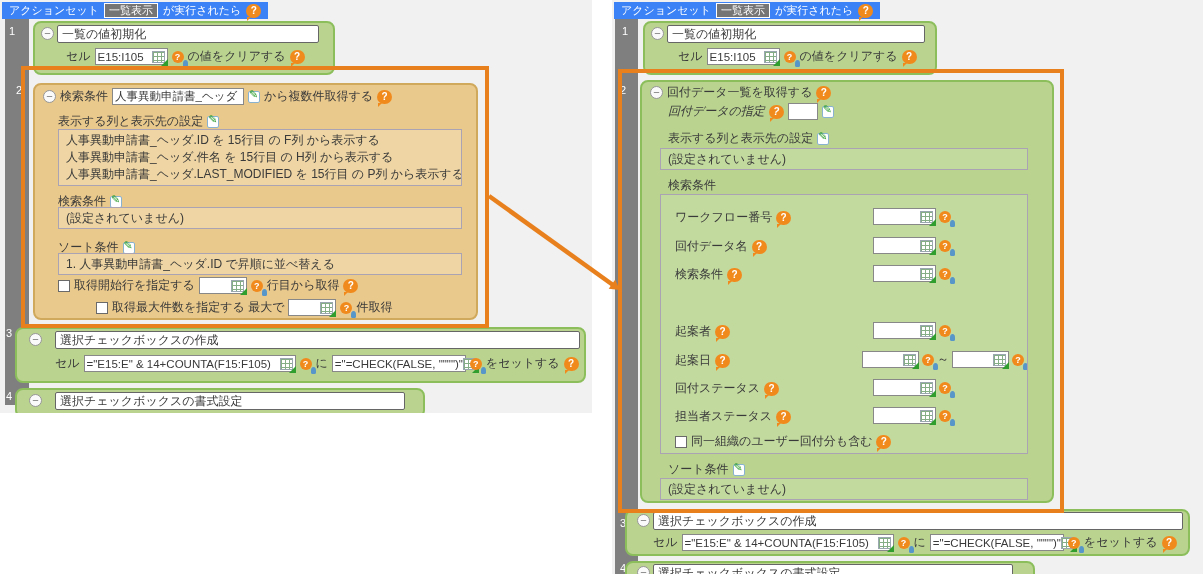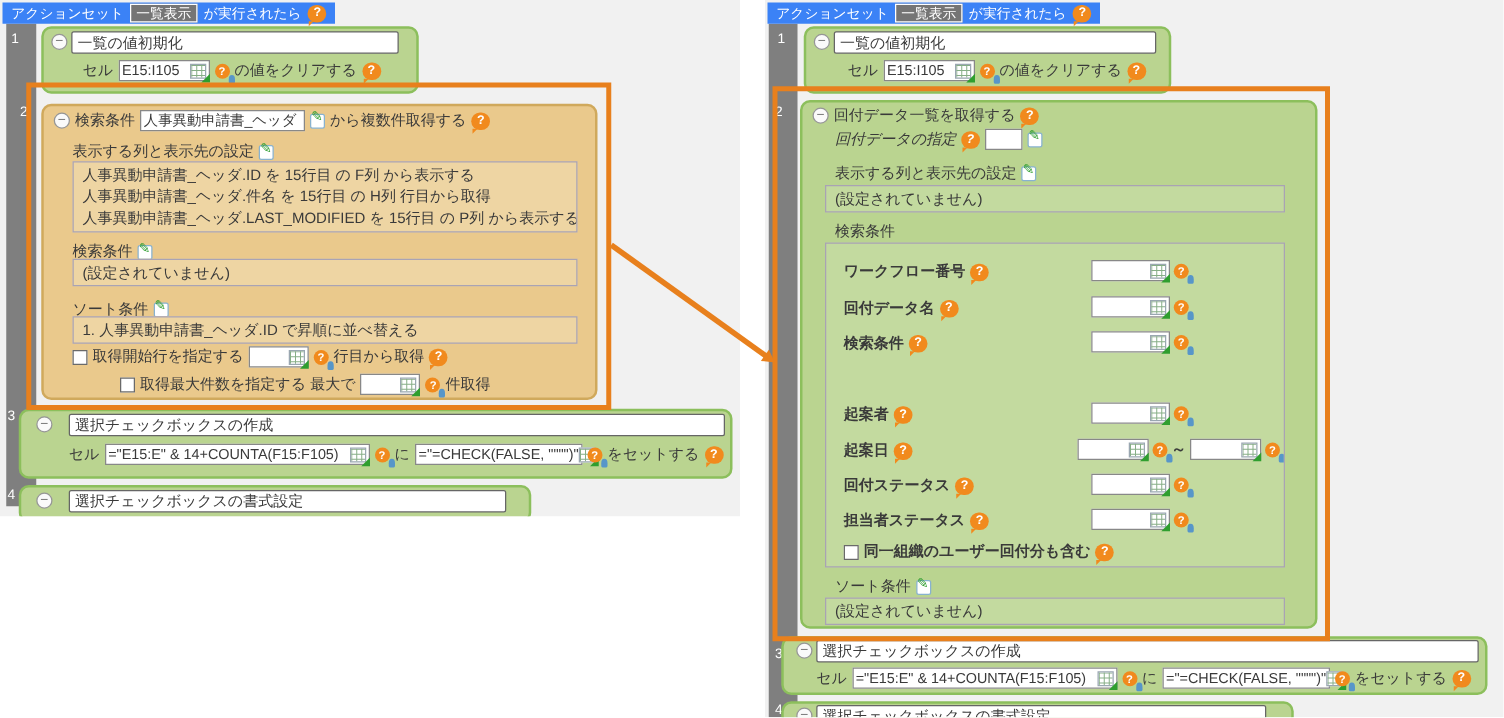--- a/index.html
+++ b/index.html
@@ -42,21 +42,21 @@
   .ic-help::after{content:'';position:absolute;left:1px;bottom:-3px;width:0;height:0;border-style:solid;
            border-width:4px 4px 0 0;border-color:#f18a1d transparent transparent transparent;}
   .ic-helpref{width:12px;height:12px;background:#f18a1d;border-radius:50%;color:#fff;font-weight:bold;font-size:9px;
            display:inline-flex;align-items:center;justify-content:center;flex:none;position:relative;}
   .ic-helpref::before{content:'?';}
   .ic-helpref::after{content:'';position:absolute;right:-4px;bottom:-4px;width:5px;height:7px;background:#5796c9;
            border-radius:50% 50% 20% 20%;}
   .cb{width:12px;height:12px;background:#fff;border:1px solid #6a6a6a;flex:none;box-sizing:border-box;}
   .hl{position:absolute;border:4px solid #e8801d;box-sizing:border-box;z-index:6;pointer-events:none;}
   #arrow{position:absolute;left:0;top:0;width:1203px;height:574px;z-index:6;pointer-events:none;}
-  .frow{position:absolute;left:0;width:100%;height:18px;font-weight:bold;}
+  .frow{position:absolute;left:0;width:100%;height:18px;}
   .flabel{position:absolute;left:14px;top:1px;display:flex;align-items:center;gap:4px;font-size:12px;white-space:nowrap;}
   .fctrl{position:absolute;top:0;display:flex;align-items:center;gap:3px;}
 </style>
 </head>
 <body>
 
 <div id="stage">
 
   <div id="bd-left" class="backdrop">
     <div class="numstrip" style="left:5px;top:19px;width:24px;height:386px;"></div>
@@ -97,21 +97,21 @@
       <span class="ic-edit"></span>
       <span>から複数件取得する</span>
       <span class="ic-help"></span>
     </div>
     <div class="row" style="left:58px;top:113px;">
       <span>表示する列と表示先の設定</span>
       <span class="ic-edit"></span>
     </div>
     <div class="sub tan" style="left:58px;top:129px;width:404px;height:57px;">
       <span class="ln">人事異動申請書_ヘッダ.ID を 15行目 の F列 から表示する</span>
-      <span class="ln">人事異動申請書_ヘッダ.件名 を 15行目 の H列 行目から取得</span>
+      <span class="ln">人事異動申請書_ヘッダ.件名 を 15行目 の H列 から表示する</span>
       <span class="ln">人事異動申請書_ヘッダ.LAST_MODIFIED を 15行目 の P列 から表示する</span>
     </div>
     <div class="row" style="left:58px;top:193px;">
       <span>検索条件</span>
       <span class="ic-edit"></span>
     </div>
     <div class="sub tan" style="left:58px;top:207px;width:404px;height:22px;">
       <span>(設定されていません)</span>
     </div>
     <div class="row" style="left:58px;top:239px;">

